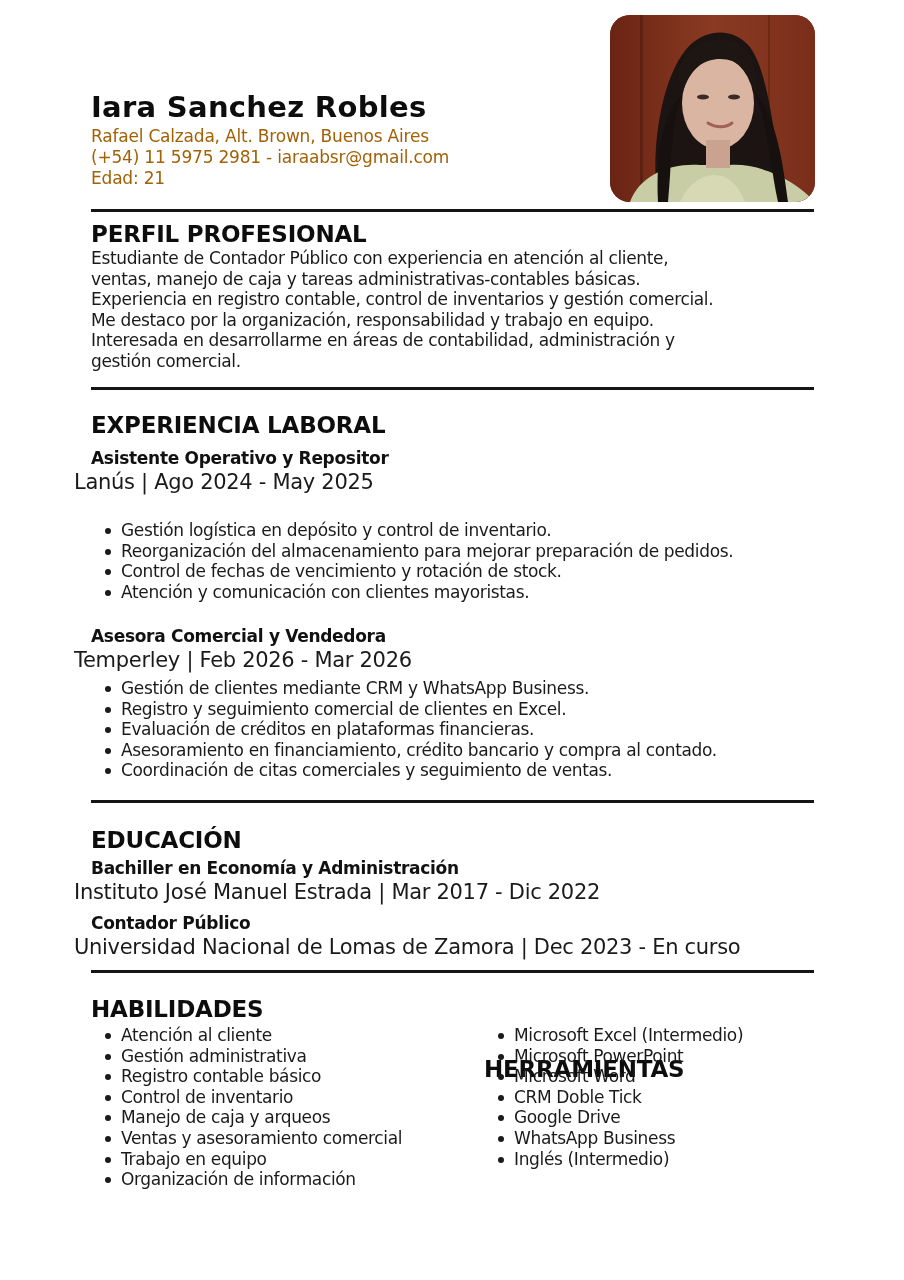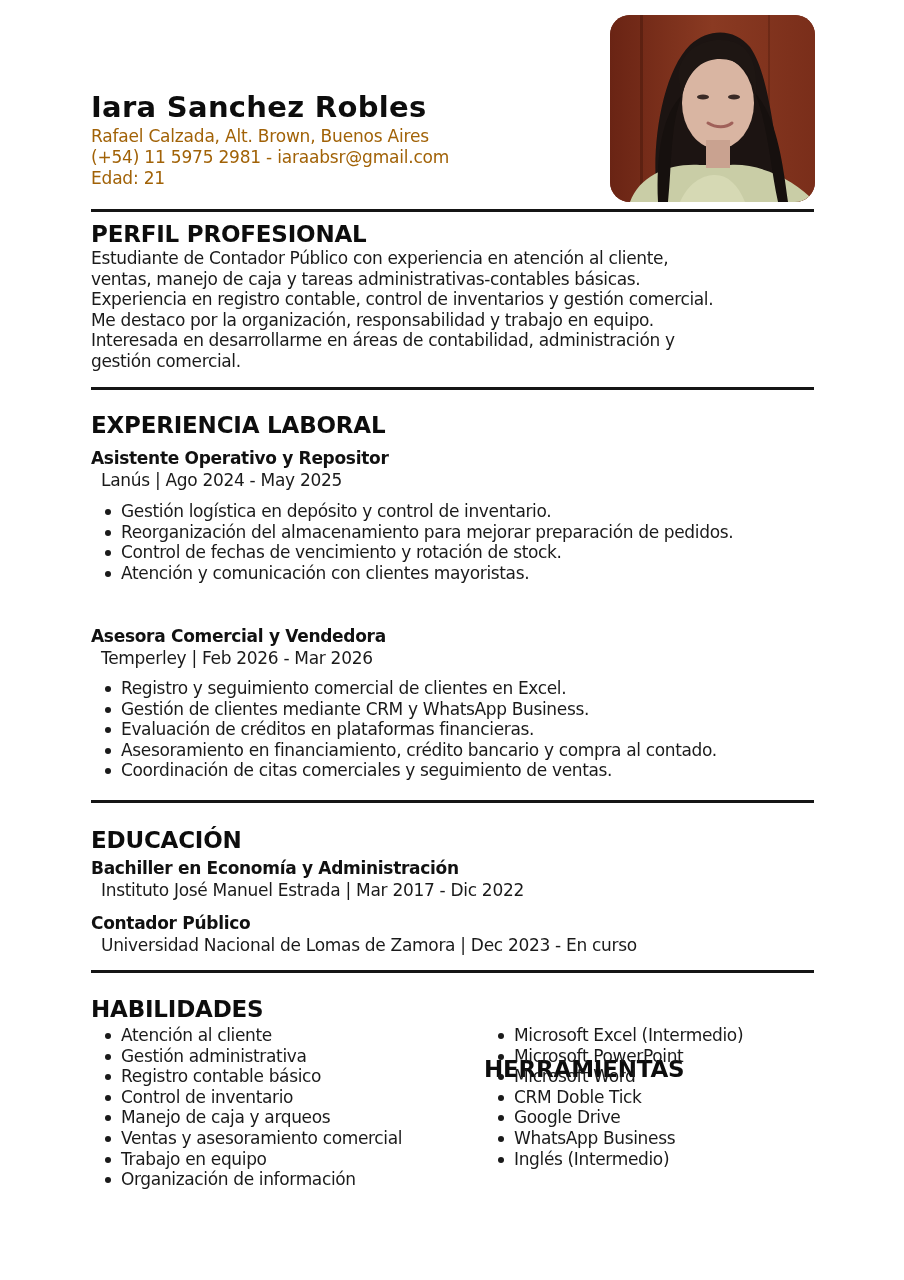--- a/index.html
+++ b/index.html
@@ -29,21 +29,21 @@
 
   .rule { position: absolute; left: 91px; width: 723px; height: 3px; background: #151515; }
 
   .section-title {
     position: absolute; font-size: 23px; font-weight: bold; color: #0d0d0d; letter-spacing: -0.2px;
     white-space: nowrap;
   }
   .para { position: absolute; left: 91px; width: 730px; font-size: 17px; line-height: 20.6px; color: #1a1a1a; letter-spacing: -0.35px; }
 
   .job-title { position: absolute; left: 91px; font-size: 17px; font-weight: bold; color: #111; letter-spacing: -0.3px; white-space: nowrap; }
-  .job-meta { position: absolute; left: 101px; font-size: 17px; color: #1a1a1a; letter-spacing: -0.3px; white-space: nowrap; }
+  .job-meta { position: absolute; left: 74px; font-size: 21px; color: #1a1a1a; letter-spacing: -0.3px; white-space: nowrap; }
 
   ul.bullets { position: absolute; list-style: none; font-size: 17px; line-height: 20.6px; color: #1a1a1a; letter-spacing: -0.35px; }
   ul.bullets li { position: relative; padding-left: 30px; }
   ul.bullets li::before {
     content: ""; position: absolute; left: 14px; top: 8px; width: 6px; height: 6px; border-radius: 50%; background: #1a1a1a;
   }
 </style>
 </head>
 <body>
 
@@ -100,32 +100,32 @@
     <div>Interesada en desarrollarme en áreas de contabilidad, administración y</div>
     <div>gestión comercial.</div>
   </div>
 
   <div class="rule" style="top: 387px;"></div>
 
   <div class="section-title" style="left:91px; top:412px;">EXPERIENCIA LABORAL</div>
 
   <div class="job-title" style="top:448px;">Asistente Operativo y Repositor</div>
   <div class="job-meta" style="top:470px;">Lanús | Ago 2024 - May 2025</div>
-  <ul class="bullets" style="left:91px; top:501px; width:680px;">
+  <ul class="bullets" style="left:91px; top:520px; width:680px;">
     <li>Gestión logística en depósito y control de inventario.</li>
     <li>Reorganización del almacenamiento para mejorar preparación de pedidos.</li>
     <li>Control de fechas de vencimiento y rotación de stock.</li>
     <li>Atención y comunicación con clientes mayoristas.</li>
   </ul>
 
   <div class="job-title" style="top:626px;">Asesora Comercial y Vendedora</div>
   <div class="job-meta" style="top:648px;">Temperley | Feb 2026 - Mar 2026</div>
   <ul class="bullets" style="left:91px; top:678px; width:740px;">
+    <li>Gestión de clientes mediante CRM y WhatsApp Business.</li>
     <li>Registro y seguimiento comercial de clientes en Excel.</li>
-    <li>Gestión de clientes mediante CRM y WhatsApp Business.</li>
     <li>Evaluación de créditos en plataformas financieras.</li>
     <li>Asesoramiento en financiamiento, crédito bancario y compra al contado.</li>
     <li>Coordinación de citas comerciales y seguimiento de ventas.</li>
   </ul>
 
   <div class="rule" style="top: 800px;"></div>
 
   <div class="section-title" style="left:91px; top:827px;">EDUCACIÓN</div>
   <div class="job-title" style="top:858px;">Bachiller en Economía y Administración</div>
   <div class="job-meta" style="top:880px;">Instituto José Manuel Estrada | Mar 2017 - Dic 2022</div>

